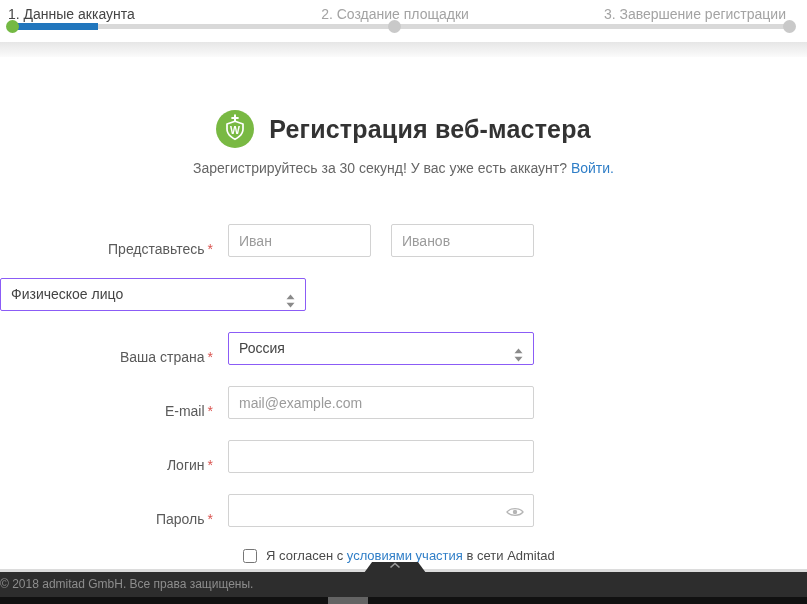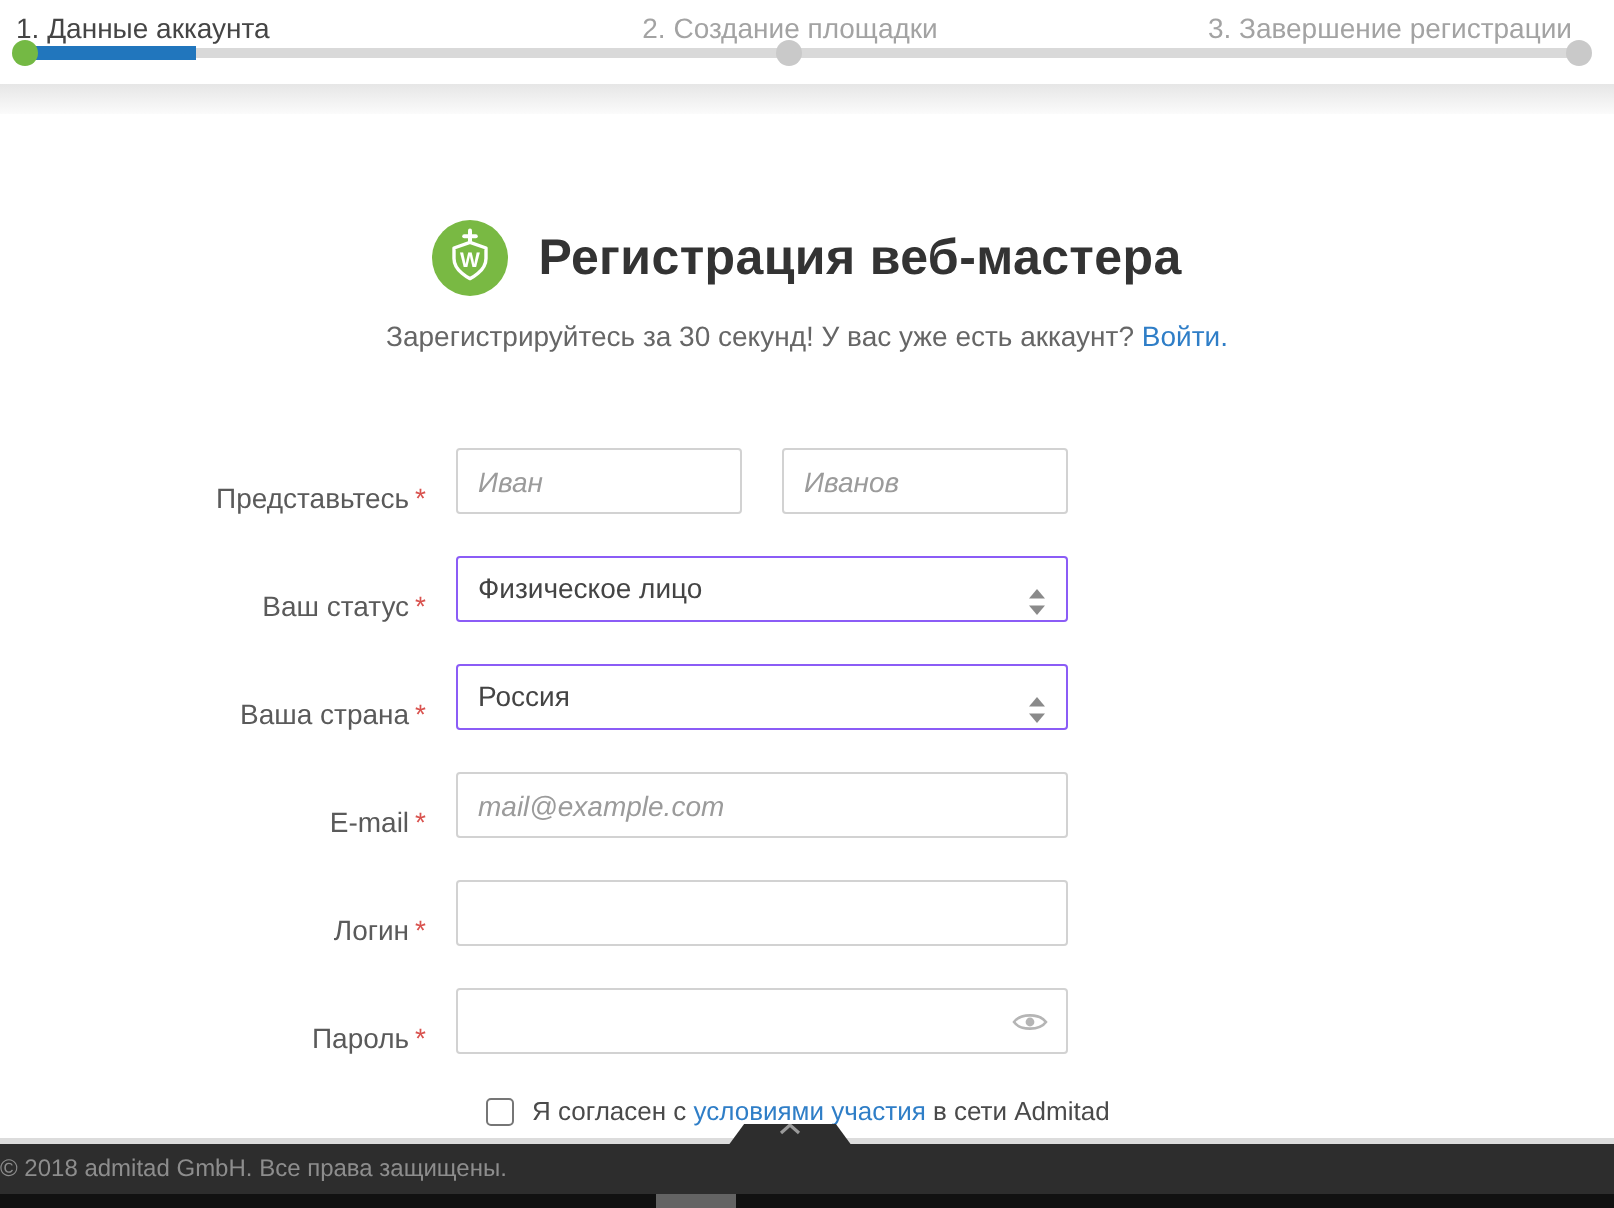--- a/index.html
+++ b/index.html
@@ -38,21 +38,21 @@
 
   
   .reg-form { position: absolute; top: 224px; left: 0; width: 807px; }
   .row { display: flex; align-items: flex-end; height: 33px; margin-bottom: 21px; }
   .row-label { width: 228px; text-align: right; padding-right: 15px; font-size: 14px; color: #5a5a5a; white-space: nowrap; }
   .req { color: #d9534f; margin-left: 3px; }
   .field { width: 306px; position: relative; }
   .split { display: flex; gap: 20px; }
   .tb { height: 33px; border: 1px solid #d2d2d2; border-radius: 2px; background: #fff;
         font-size: 14px; color: #444; padding: 0 10px; width: 100%;
-        font-family: "Liberation Sans", "DejaVu Sans", sans-serif; outline: none; font-style: italic; }
+        font-family: "Liberation Sans", "DejaVu Sans", sans-serif; outline: none; }
   .tb::placeholder { color: #9b9b9b; opacity: 1; }
   .tb-half { width: 143px; }
   .selectbox { height: 33px; line-height: 31px; border: 1px solid #8b5cf6; border-radius: 2px;
                background: #fff; font-size: 14px; color: #444; padding: 0 26px 0 10px;
                position: relative; cursor: pointer; }
   .updown { position: absolute; right: 10px; top: 9px; }
   .eye { position: absolute; right: 10px; top: 10px; cursor: pointer; }
 
   .agree-row { display: flex; align-items: flex-end; margin: 14px 0 4px 243px; font-size: 13px; color: #4a4a4a; }
   .agree-row input { width: 14px; height: 14px; margin: 0 9px 0 0; }
@@ -106,21 +106,20 @@
 
   <div class="row">
     <div class="row-label"><span>Представьтесь</span><span class="req">*</span></div>
     <div class="field split" style="width:306px;">
       <input class="tb tb-half" type="text" placeholder="Иван" style="">
       <input class="tb tb-half" type="text" placeholder="Иванов" style="">
     </div>
   </div>
 
   <div class="row">
-    <div class="row-label"><span>Ваш статус</span><span class="req">*</span></div>
     <div class="field">
       <div class="selectbox">
         <span>Физическое лицо</span>
         <span class="updown">
           <svg width="9" height="14" viewBox="0 0 9 14">
             <path d="M4.5 0.5 L8.5 5.3 H0.5 Z" fill="#8a8a8a"></path>
             <path d="M4.5 13.5 L8.5 8.7 H0.5 Z" fill="#8a8a8a"></path>
           </svg>
         </span>
       </div>

